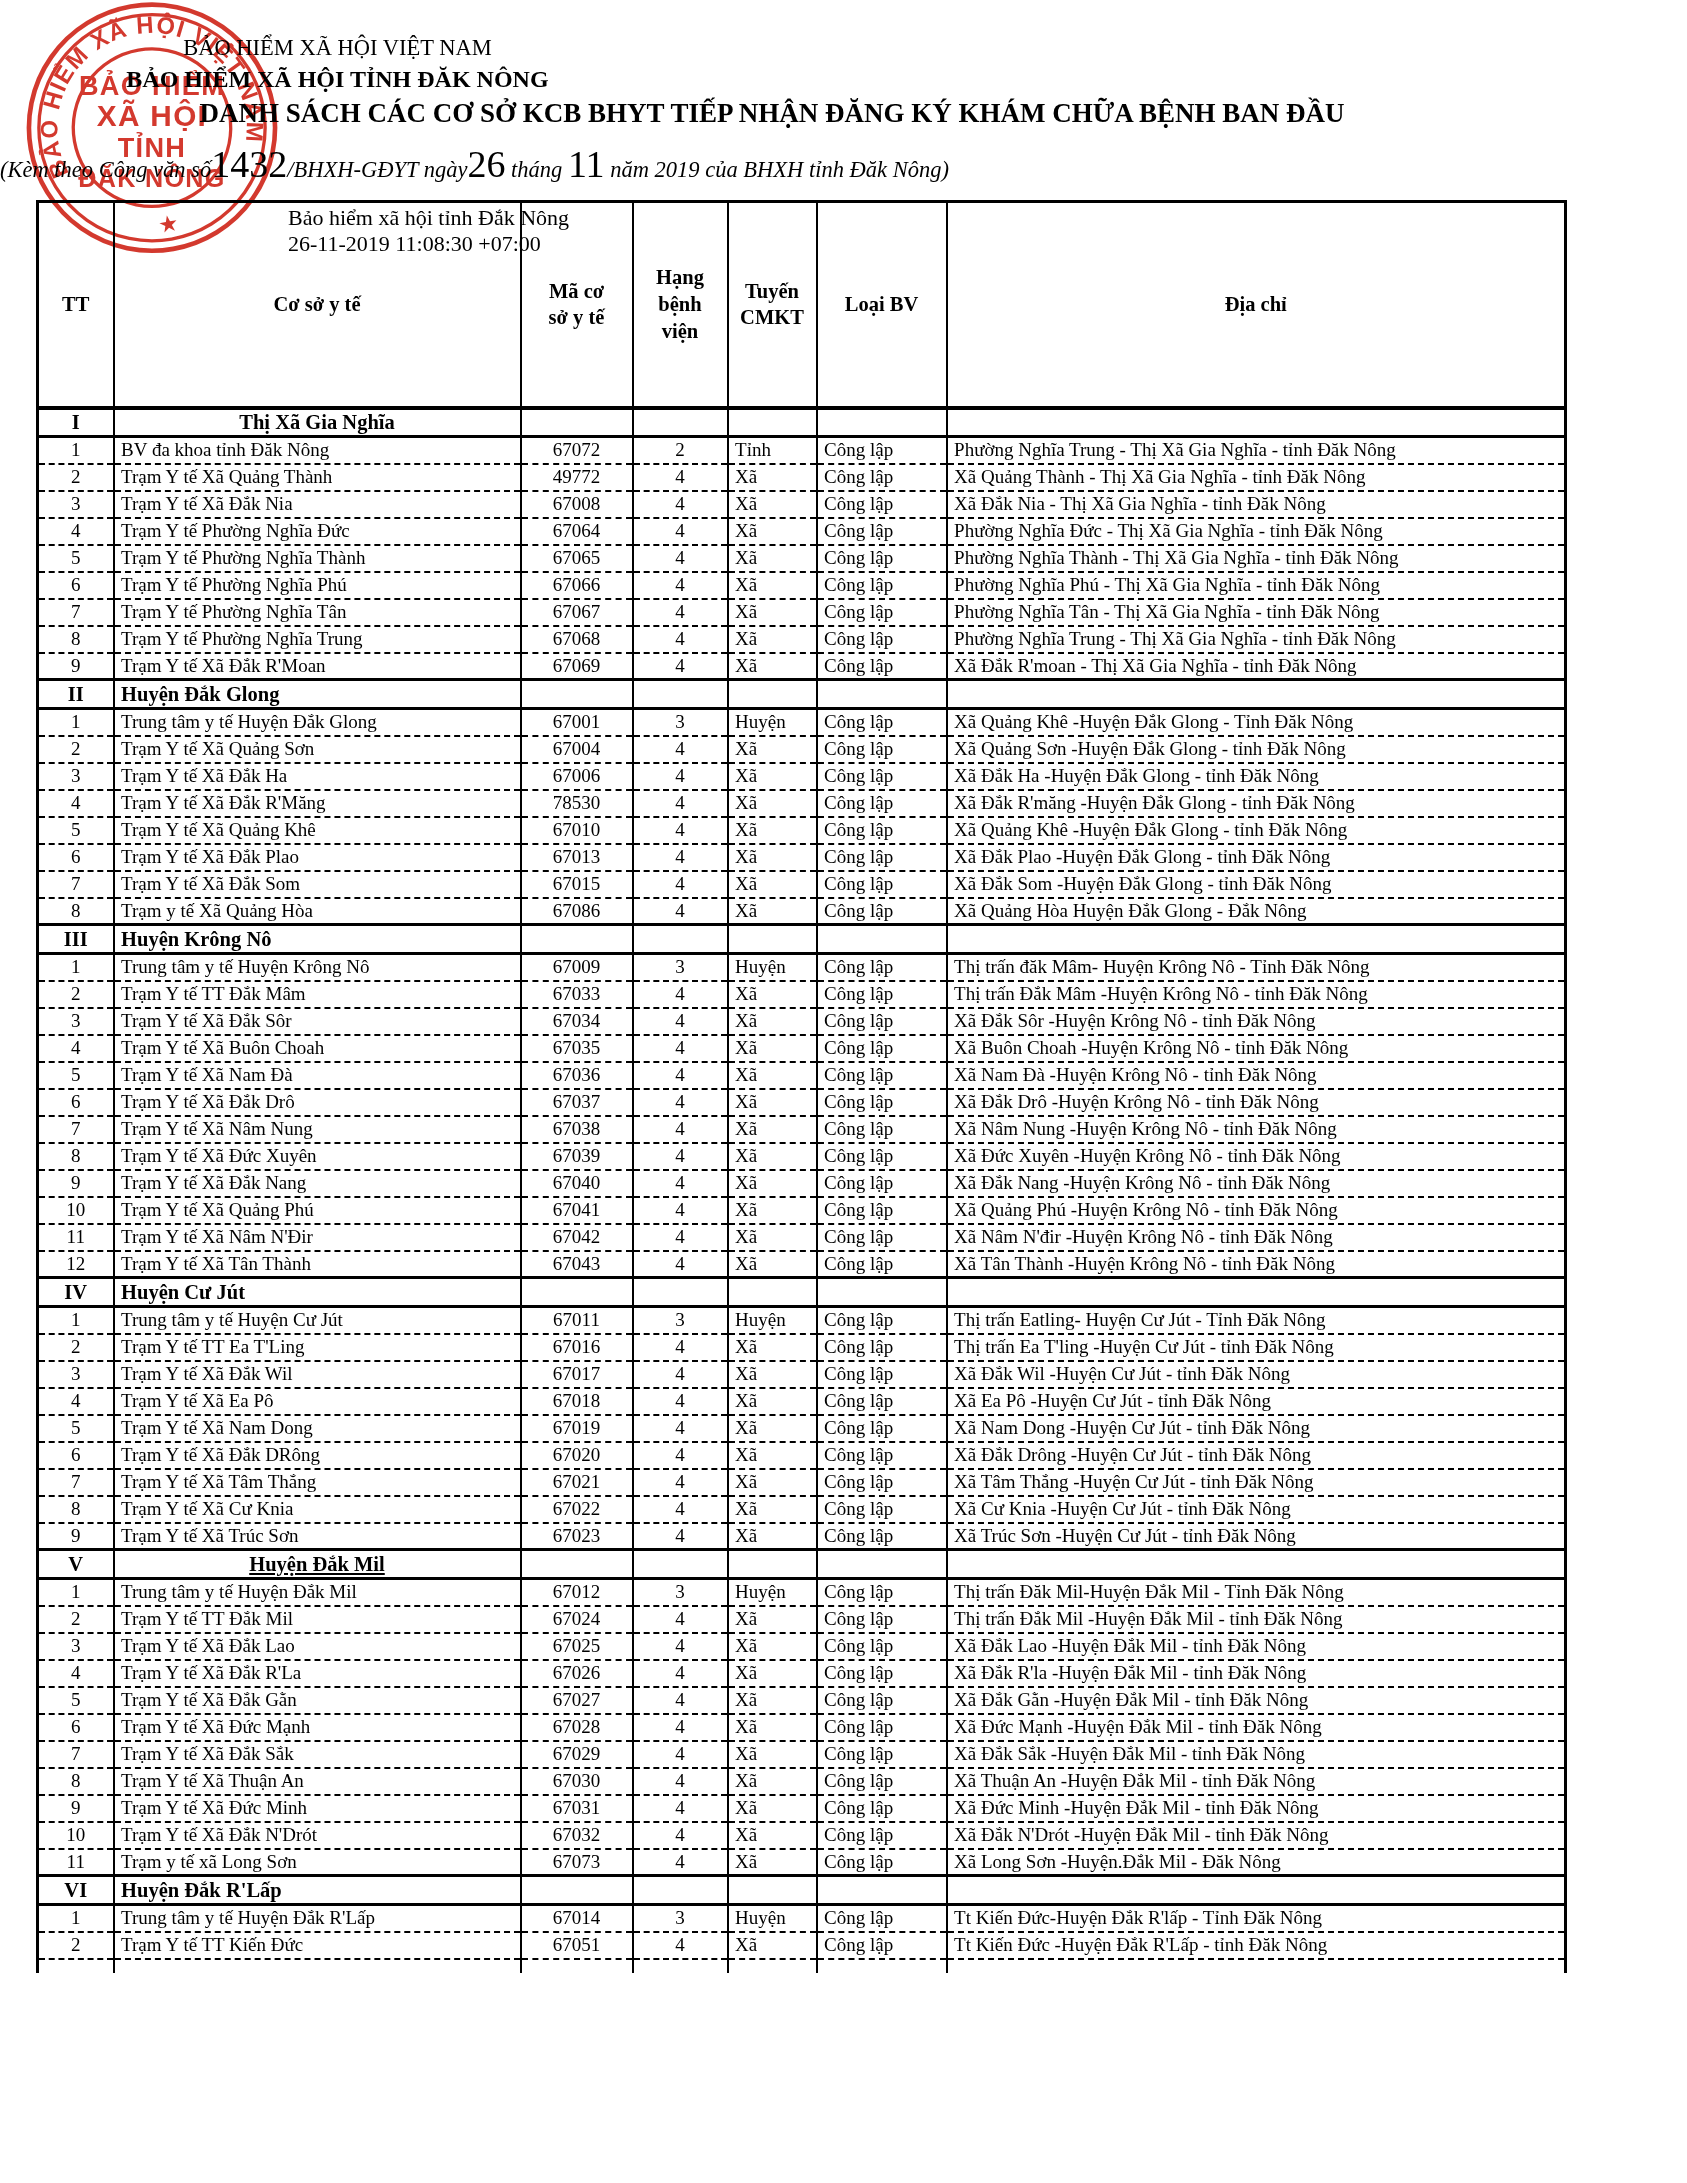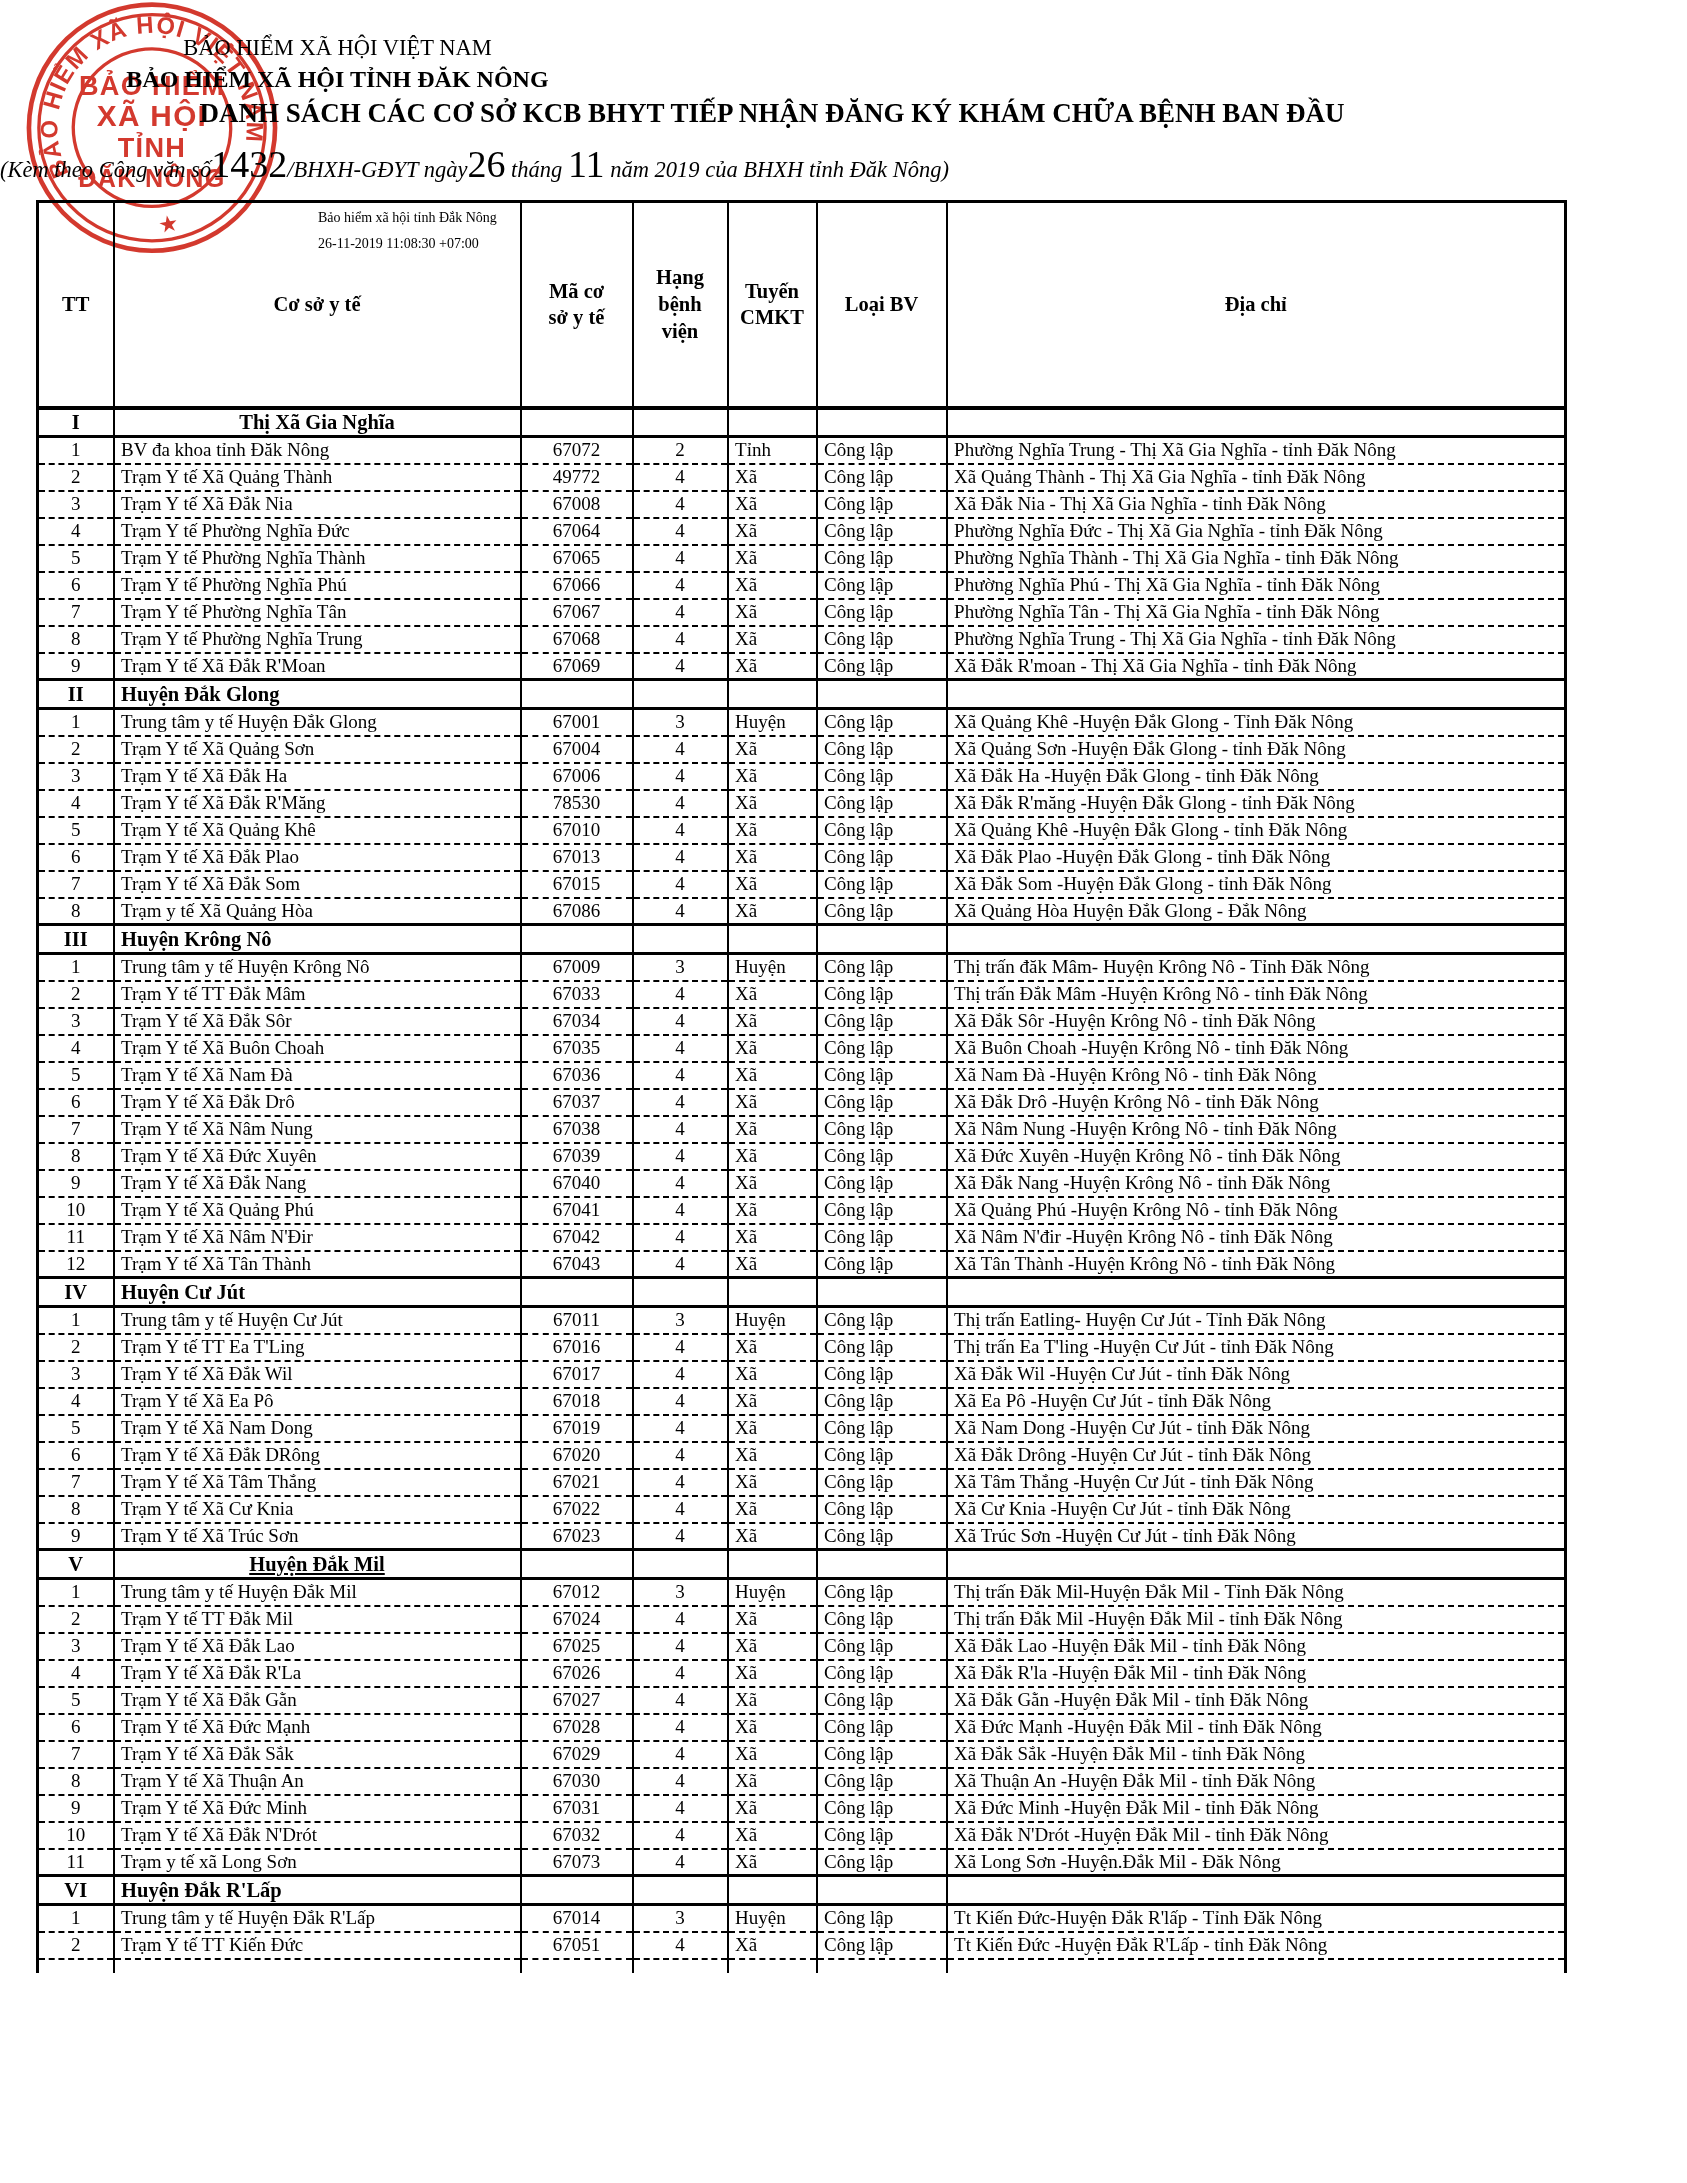--- a/index.html
+++ b/index.html
@@ -10,21 +10,21 @@
   
   .org-block{position:absolute;left:78px;top:34px;width:519px;text-align:center;z-index:1;}
   .org-line1{font-size:22.5px;line-height:28px;}
   .org-line2{font-size:24px;line-height:29px;font-weight:bold;margin-top:2.6px;}
   .title-block{position:absolute;left:0;top:97px;width:1544px;text-align:center;font-weight:bold;z-index:1;}
   .title-line{font-size:27px;line-height:33px;}
   .subtitle{position:absolute;left:0;top:157px;width:1544px;text-align:left;
     font-style:italic;font-size:22.5px;z-index:1;white-space:nowrap;}
   .subtitle .bignum{font-style:normal;font-size:38px;line-height:0;}
   
-  .scan-info{position:absolute;left:318px;top:205px;font-size:14px;line-height:26px;z-index:3;}
+  .scan-info{position:absolute;left:288px;top:205px;font-size:22px;line-height:26px;z-index:3;}
   
   table.doc-table{position:absolute;left:36px;top:200px;width:1528px;
     border-collapse:collapse;table-layout:fixed;z-index:2;}
   .doc-table th,.doc-table td{border-left:2px solid #000;box-sizing:border-box;overflow:hidden;}
   .doc-table tr > *:first-child{border-left:3.3px solid #000;}
   .doc-table tr > *:last-child{border-right:3.3px solid #000;}
   .doc-table thead th{
     border-top:3.3px solid #000;border-bottom:4px solid #000;height:206px;
     vertical-align:middle;text-align:center;font-size:20.5px;font-weight:bold;
     white-space:pre-line;line-height:1.3;padding:0 4px;}

